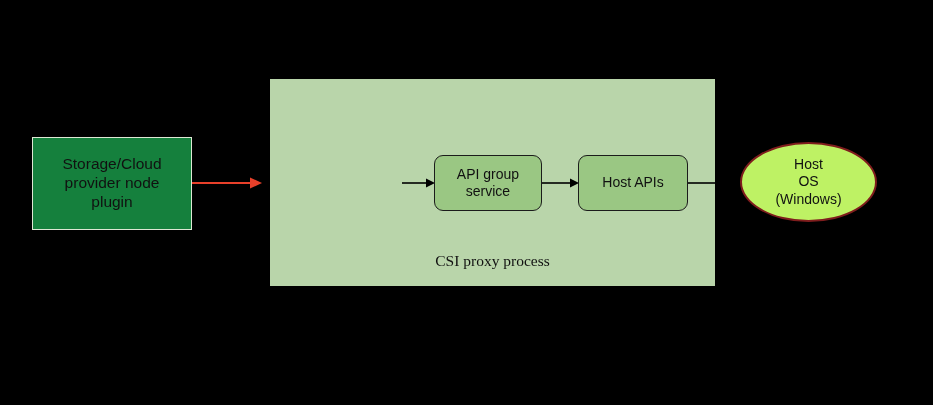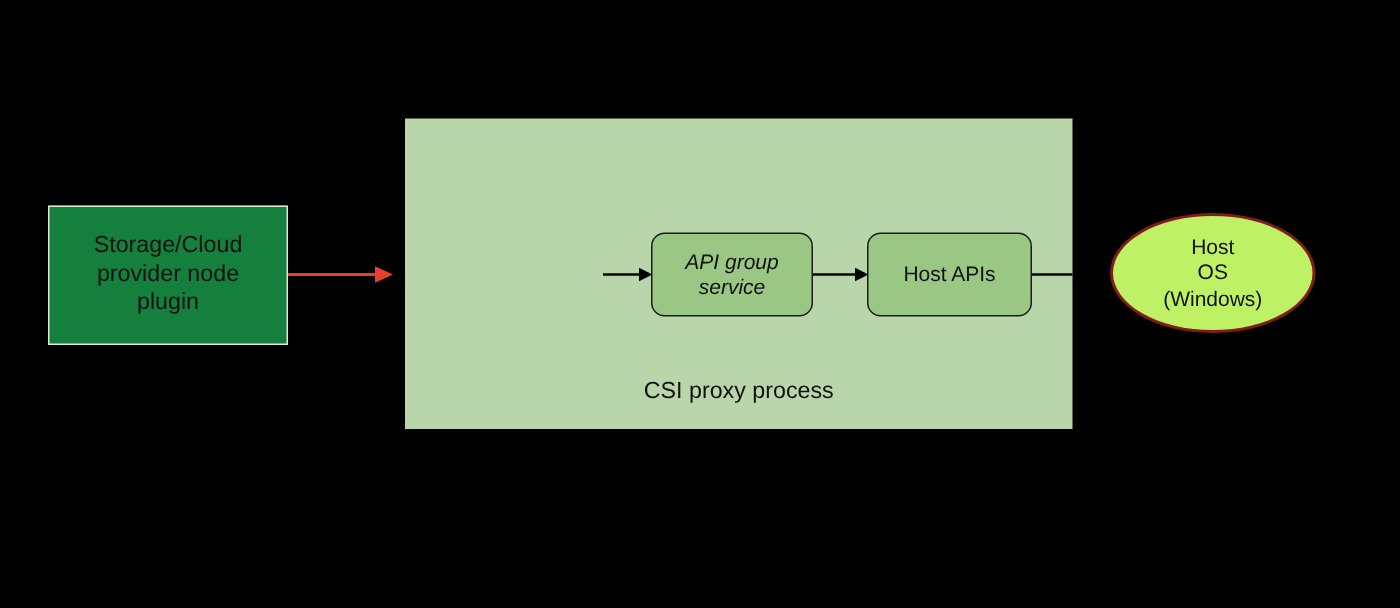--- a/index.html
+++ b/index.html
@@ -39,20 +39,21 @@
   #node-plugin-box .shape-text { font-size: 15.5px; }
 
   
   #csi-proxy-container {
     position: absolute;
     left: 270px;
     top: 79px;
     width: 445px;
     height: 207px;
     background: #b9d5aa;
+    font-family: Liberation Serif, serif;
   }
   #csi-proxy-label {
     position: absolute;
     left: 0;
     right: 0;
     bottom: 16px;
     text-align: center;
     font-size: 15.5px;
     color: #111111;
   }
@@ -84,21 +85,21 @@
     position: absolute;
     background: #9ac783;
     border: 1.6px solid #1b1b1b;
     border-radius: 9px;
     display: flex;
     align-items: center;
     justify-content: center;
     box-sizing: border-box;
   }
   .proc-box .shape-text { font-size: 14px; }
-  #api-group-service { left: 434px; top: 155px; width: 108px; height: 56px; font-style: italic; }
+  #api-group-service { left: 434px; top: 155px; width: 108px; height: 56px; }
   #host-apis        { left: 578px; top: 155px; width: 110px; height: 56px; }
 
   
   #host-os-ellipse {
     position: absolute;
     left: 740px;
     top: 142px;
     width: 137px;
     height: 80px;
     background: #bef264;

